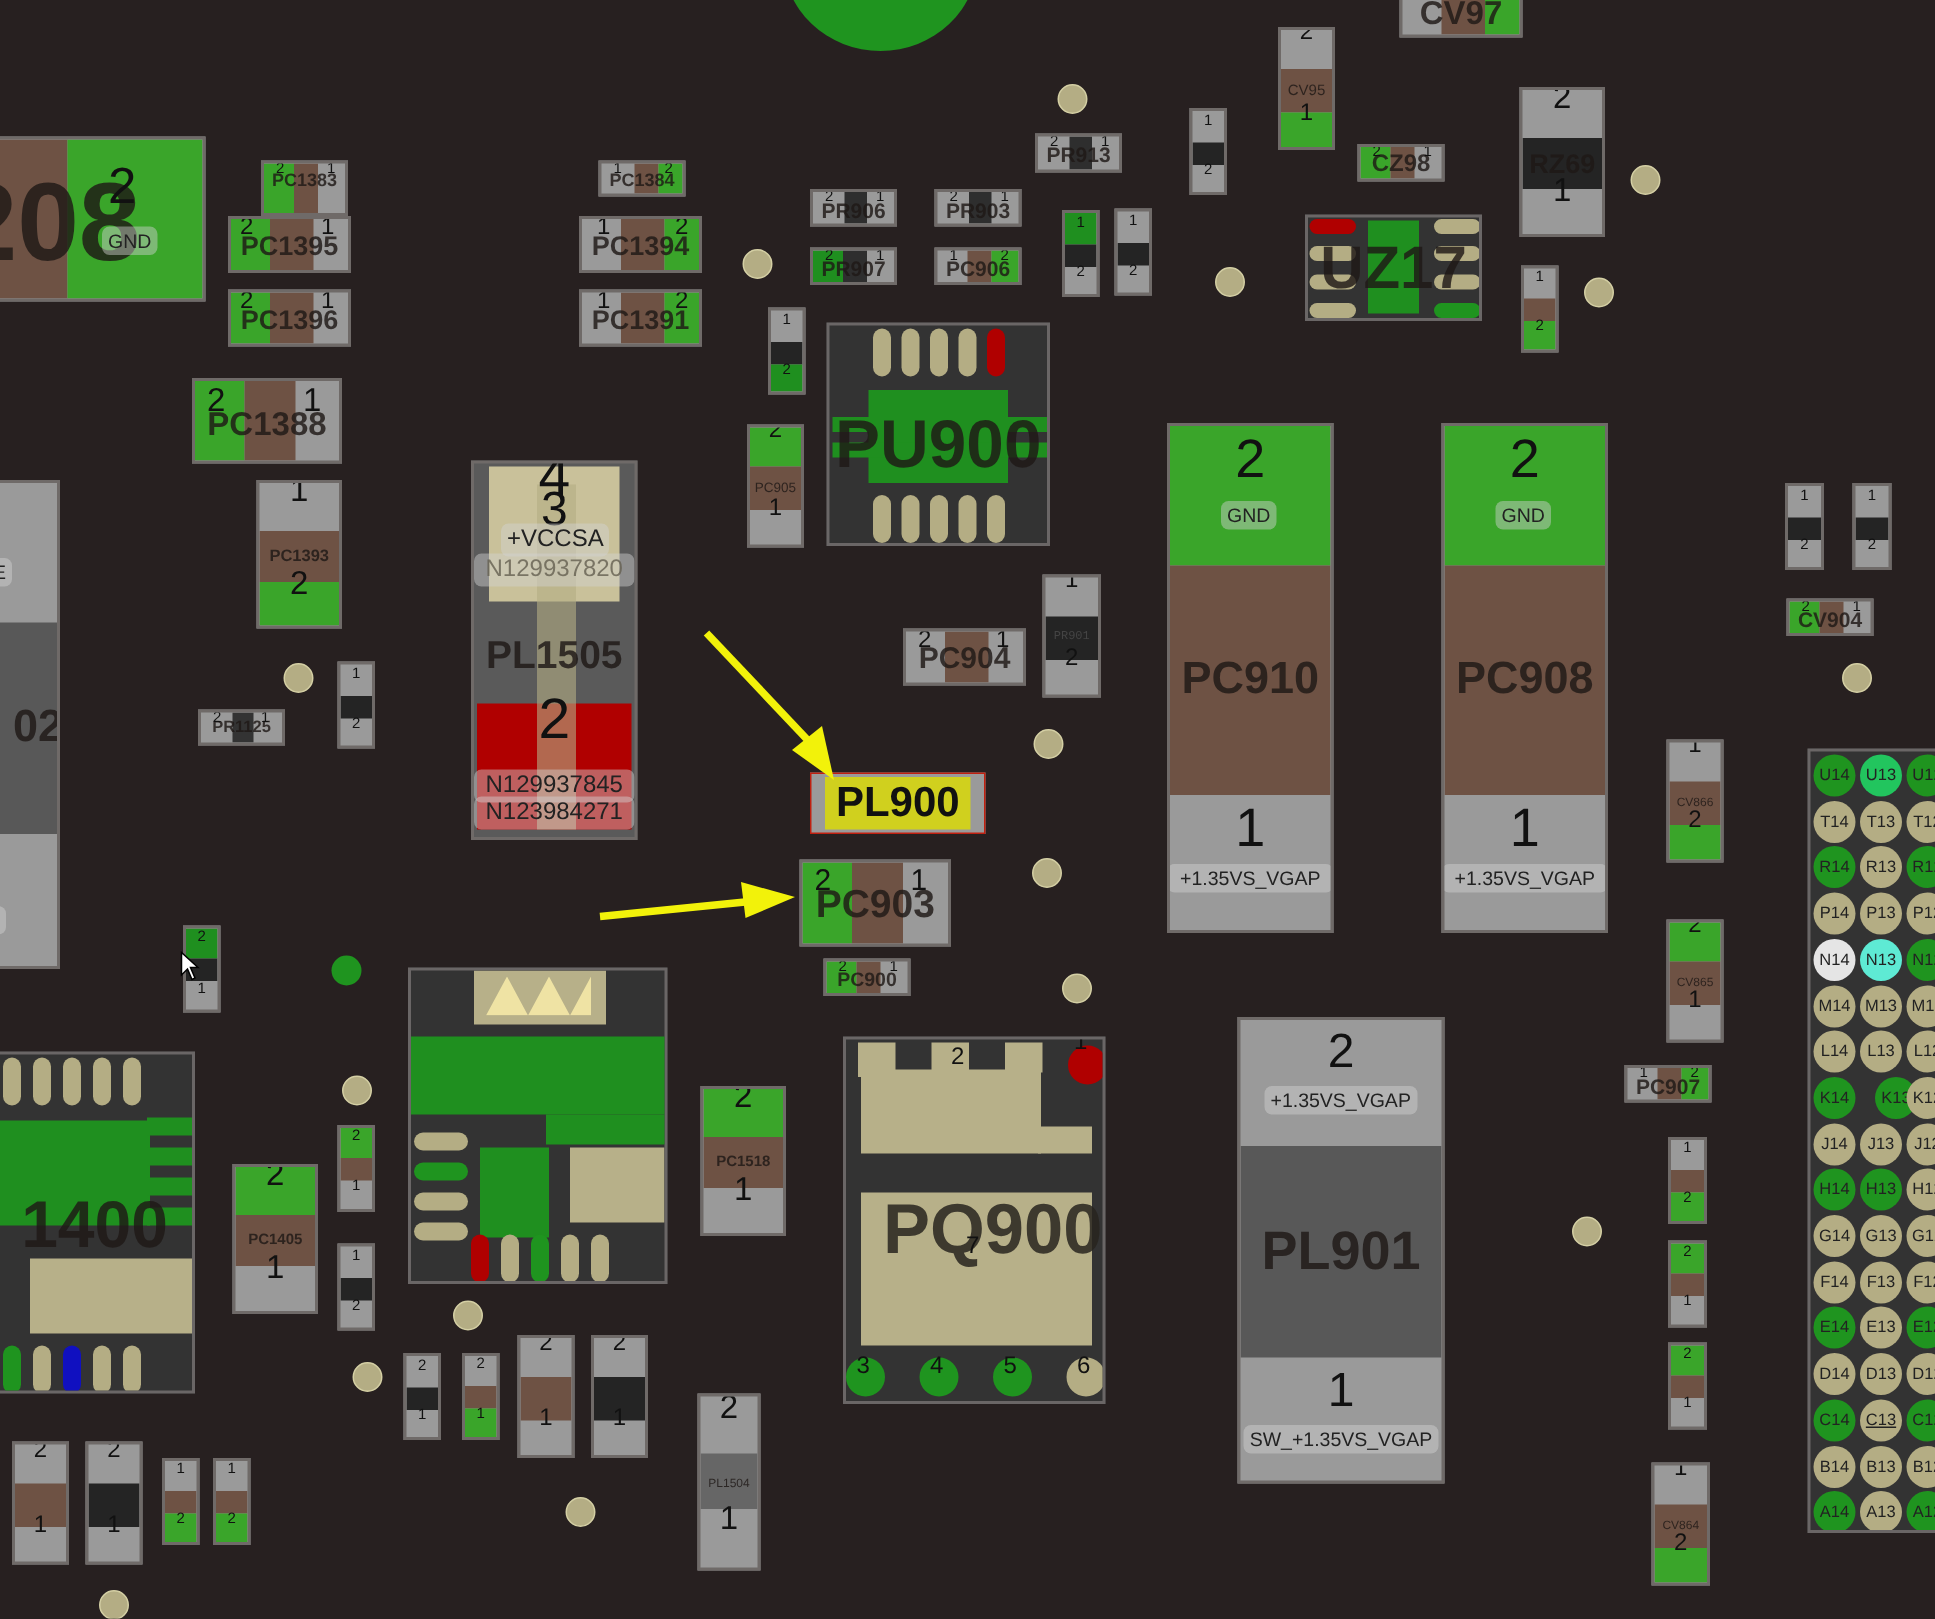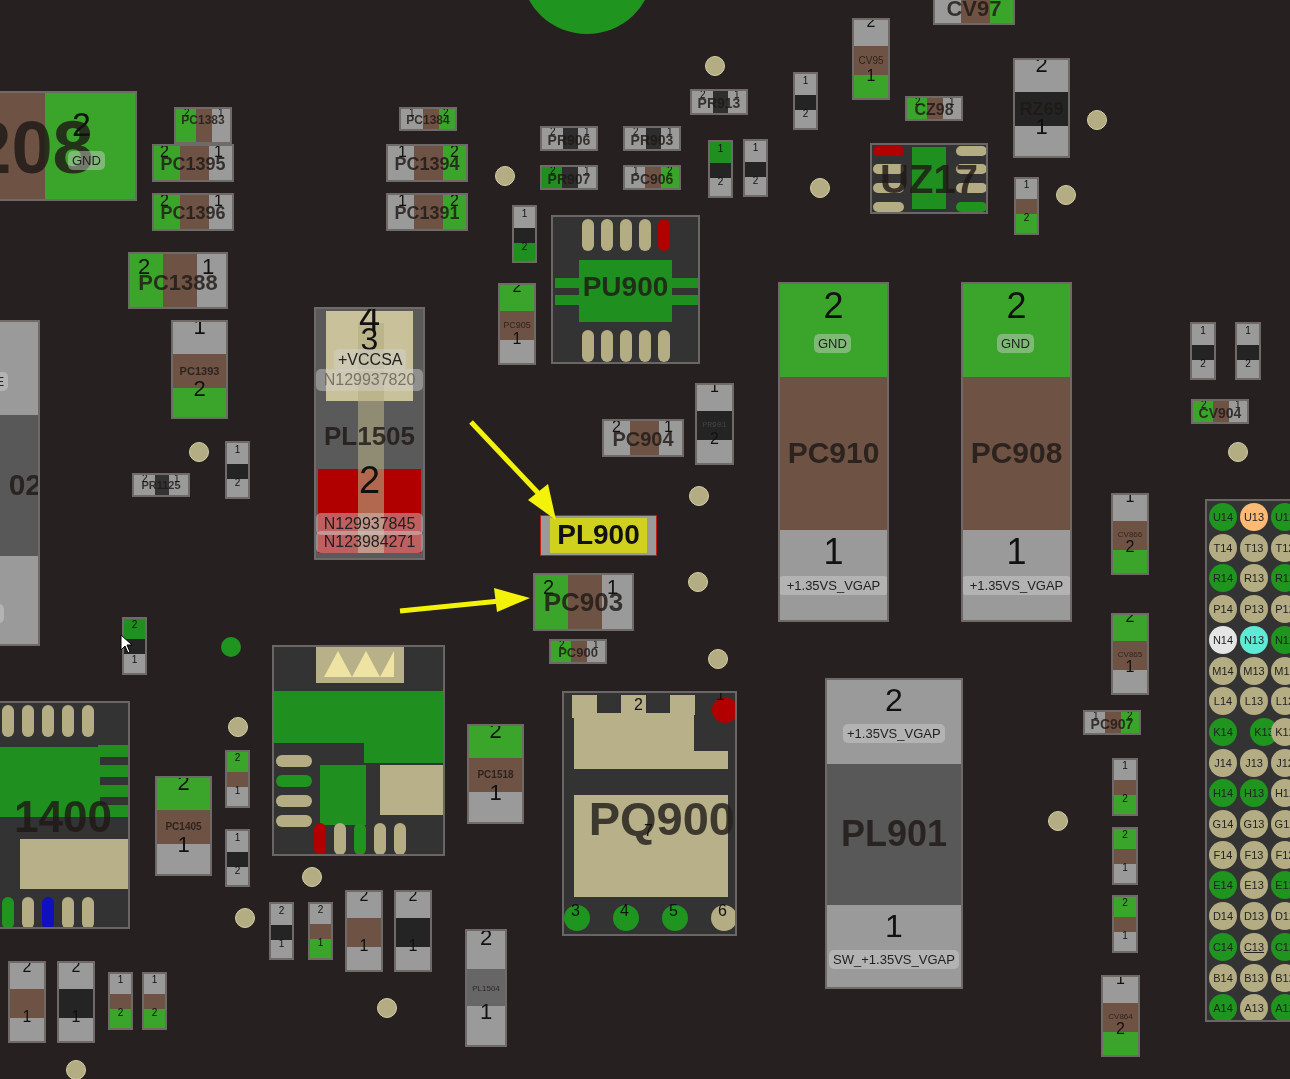--- a/index.html
+++ b/index.html
@@ -252,21 +252,21 @@
   <div class="pad" style="left:29px;top:2px;width:12px;height:32px;"></div>
   <div class="pad" style="left:48px;top:2px;width:12px;height:32px;"></div>
   <div class="pad" style="left:67px;top:2px;width:12px;height:32px;"></div>
   <div class="pad" style="left:86px;top:2px;width:12px;height:32px;"></div>
   <div class="pad" style="left:105px;top:2px;width:12px;height:32px;background:#b00000;"></div>
   <div class="pad" style="left:29px;top:113px;width:12px;height:32px;"></div>
   <div class="pad" style="left:48px;top:113px;width:12px;height:32px;"></div>
   <div class="pad" style="left:67px;top:113px;width:12px;height:32px;"></div>
   <div class="pad" style="left:86px;top:113px;width:12px;height:32px;"></div>
   <div class="pad" style="left:105px;top:113px;width:12px;height:32px;"></div>
-  <div class="ref" style="font-size:28px;top:56px;">PU900</div>
+  <div class="ref" style="font-size:45px;top:56px;">PU900</div>
 </div>
 
 <div class="part" style="left:498px;top:283px;width:38px;height:82px;">
   <div class="seg g" style="left:0;top:0;width:100%;height:26px;"></div>
     <div class="seg br" style="left:0;top:26px;width:100%;height:29px;"></div>
   <div class="ref" style="font-size:9px;top:36px;font-weight:normal;">PC905</div>
   <div class="pin" style="left:0;right:0;top:-6px;font-size:16px;">2</div>
   <div class="pin" style="left:0;right:0;top:46px;font-size:16px;">1</div>
 </div>
 
@@ -543,21 +543,21 @@
   <div class="pin" style="left:0;right:0;top:46px;font-size:16px;">1</div>
 </div>
 <div class="part" style="left:394px;top:890px;width:38px;height:82px;">
   <div class="seg bk" style="left:0;top:26px;width:100%;height:29px;"></div>
   <div class="pin" style="left:0;right:0;top:-4px;font-size:16px;">2</div>
   <div class="pin" style="left:0;right:0;top:46px;font-size:16px;">1</div>
 </div>
 
 <div class="abs" id="bga" style="left:1205px;top:499px;width:100px;height:523px;border:2px solid #6a6666;background:#333;overflow:hidden;">
     <div class="ball" style="left: 2px; top: 2px; background: rgb(31, 148, 31);">U14</div>
-    <div class="ball" style="left: 33px; top: 2px; background: #fdba74;">U13</div>
+    <div class="ball" style="left: 33px; top: 2px; background: #22c55e;">U13</div>
     <div class="ball" style="left: 64px; top: 2px; background: rgb(31, 148, 31);">U12</div>
     <div class="ball" style="left: 2px; top: 32.7px; background: rgb(180, 173, 132);">T14</div>
     <div class="ball" style="left: 33px; top: 32.7px; background: rgb(180, 173, 132);">T13</div>
     <div class="ball" style="left: 64px; top: 32.7px; background: rgb(180, 173, 132);">T12</div>
     <div class="ball" style="left: 2px; top: 63.4px; background: rgb(31, 148, 31);">R14</div>
     <div class="ball" style="left: 33px; top: 63.4px; background: rgb(180, 173, 132);">R13</div>
     <div class="ball" style="left: 64px; top: 63.4px; background: rgb(31, 148, 31);">R12</div>
     <div class="ball" style="left: 2px; top: 94.1px; background: rgb(180, 173, 132);">P14</div>
     <div class="ball" style="left: 33px; top: 94.1px; background: rgb(180, 173, 132);">P13</div>
     <div class="ball" style="left: 64px; top: 94.1px; background: rgb(180, 173, 132);">P12</div>

